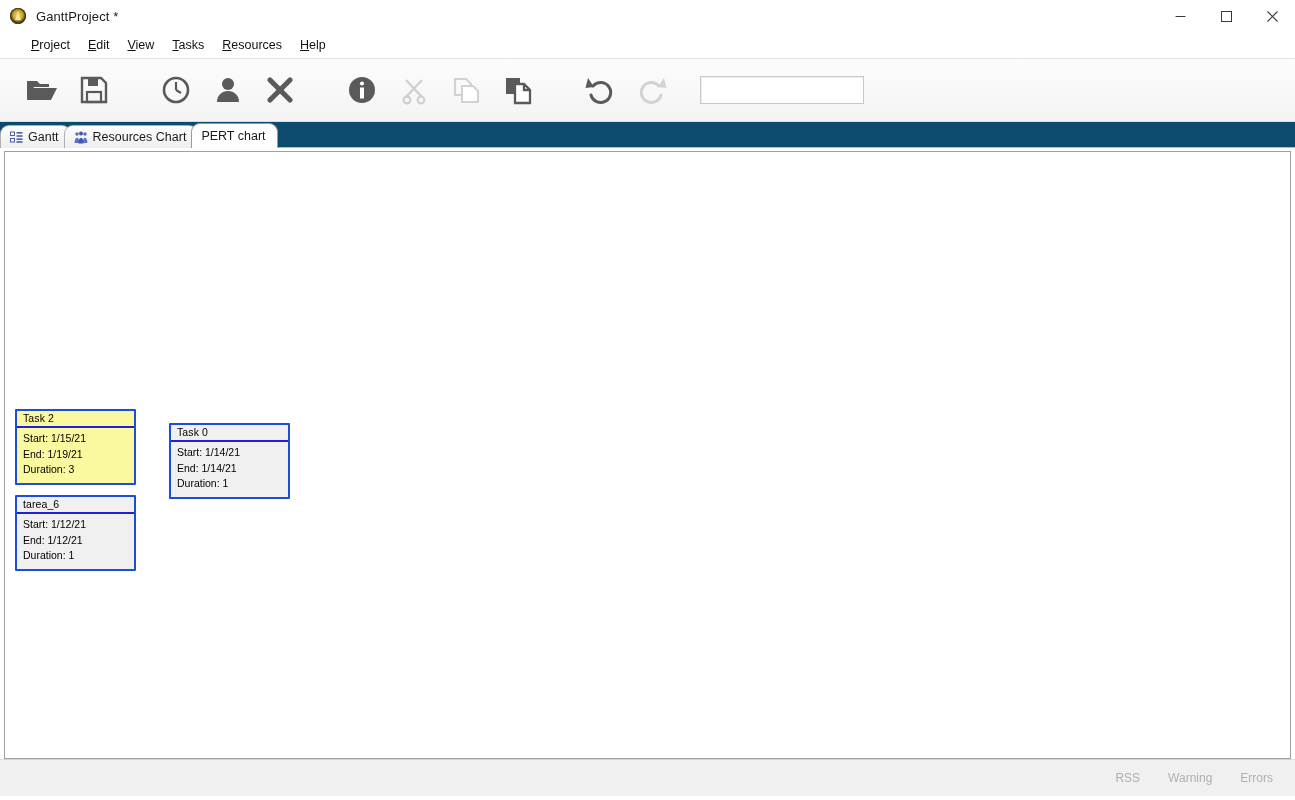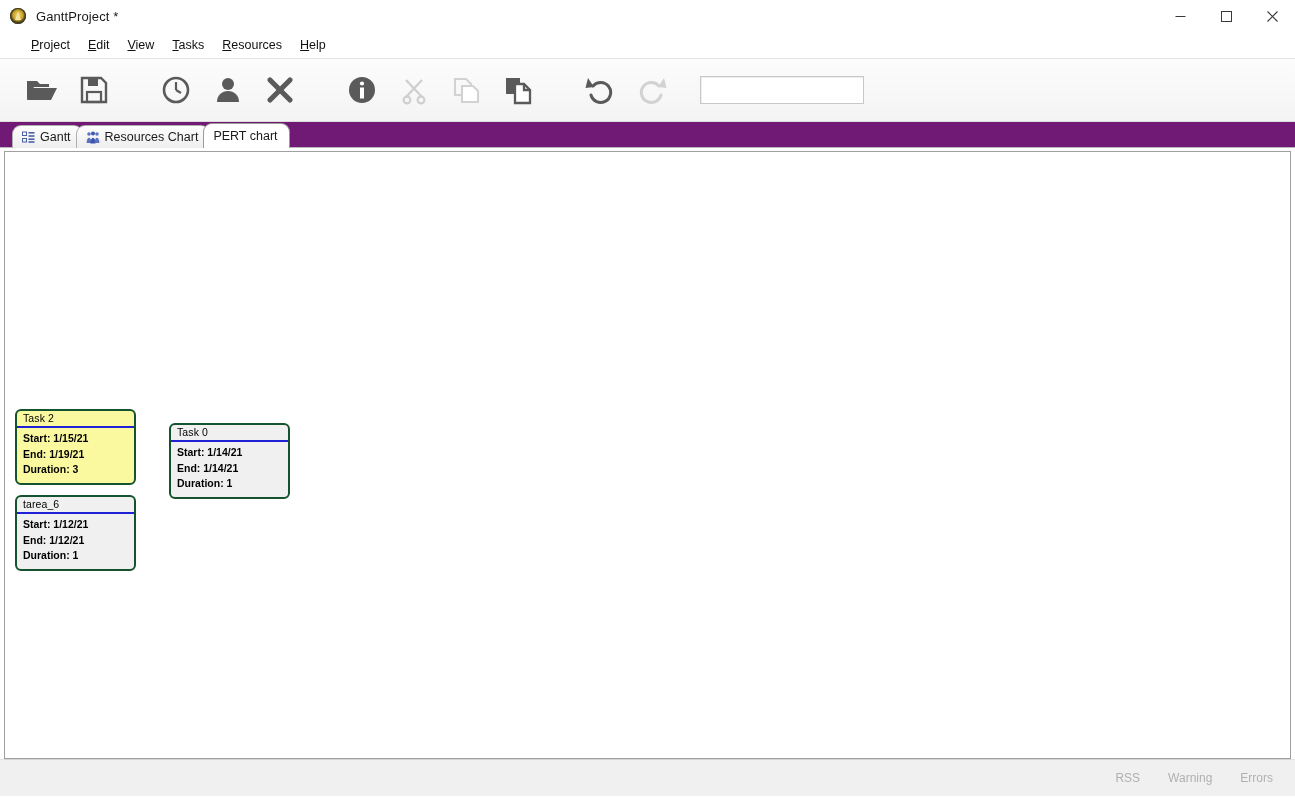--- a/index.html
+++ b/index.html
@@ -102,24 +102,24 @@
     box-shadow: inset 1px 1px 0 #eeeeee;
     font-size: 12px;
     padding: 0 5px;
     font-family: "Liberation Sans", sans-serif;
     box-sizing: border-box;
   }
 
   
   .tabstrip {
     height: 26px;
-    background: #701a75;
+    background: #0c4a6e;
     display: flex;
     align-items: flex-end;
-    padding-left: 12px;
+    padding-left: 0;
     position: relative;
   }
   .tabstrip::after {
     content: "";
     position: absolute;
     left: 0; right: 0; bottom: 0;
     height: 1px;
     background: #b8b8b8;
   }
   .tab {
@@ -159,22 +159,22 @@
     overflow: hidden;
   }
   .pert-canvas {
     position: absolute;
     inset: 0;
     background: #ffffff;
   }
 
   .pert-node {
     position: absolute;
-    border: 2px solid #14532d;
-    border-radius: 6px;
+    border: 2px solid #1d4ed8;
+    border-radius: 1px;
     box-sizing: border-box;
     overflow: hidden;
     font-size: 10.5px;
     color: #000000;
     line-height: 1;
     user-select: none;
   }
   .pert-node .node-head {
     height: 17px;
     display: flex;
@@ -184,21 +184,20 @@
     font-size: 10.5px;
     letter-spacing: 0.1px;
     box-sizing: border-box;
   }
   .pert-node .node-body {
     padding: 5px 0 0 6px;
   }
   .pert-node .node-body div {
     margin-bottom: 5px;
     white-space: nowrap;
-    font-weight: bold;
   }
   .pert-node.fill-yellow { background: #fbf9a0; }
   .pert-node.fill-gray   { background: #f0f0f0; }
 
   
   .statusbar {
     height: 36px;
     background: #f0f0f0;
     display: flex;
     align-items: center;

